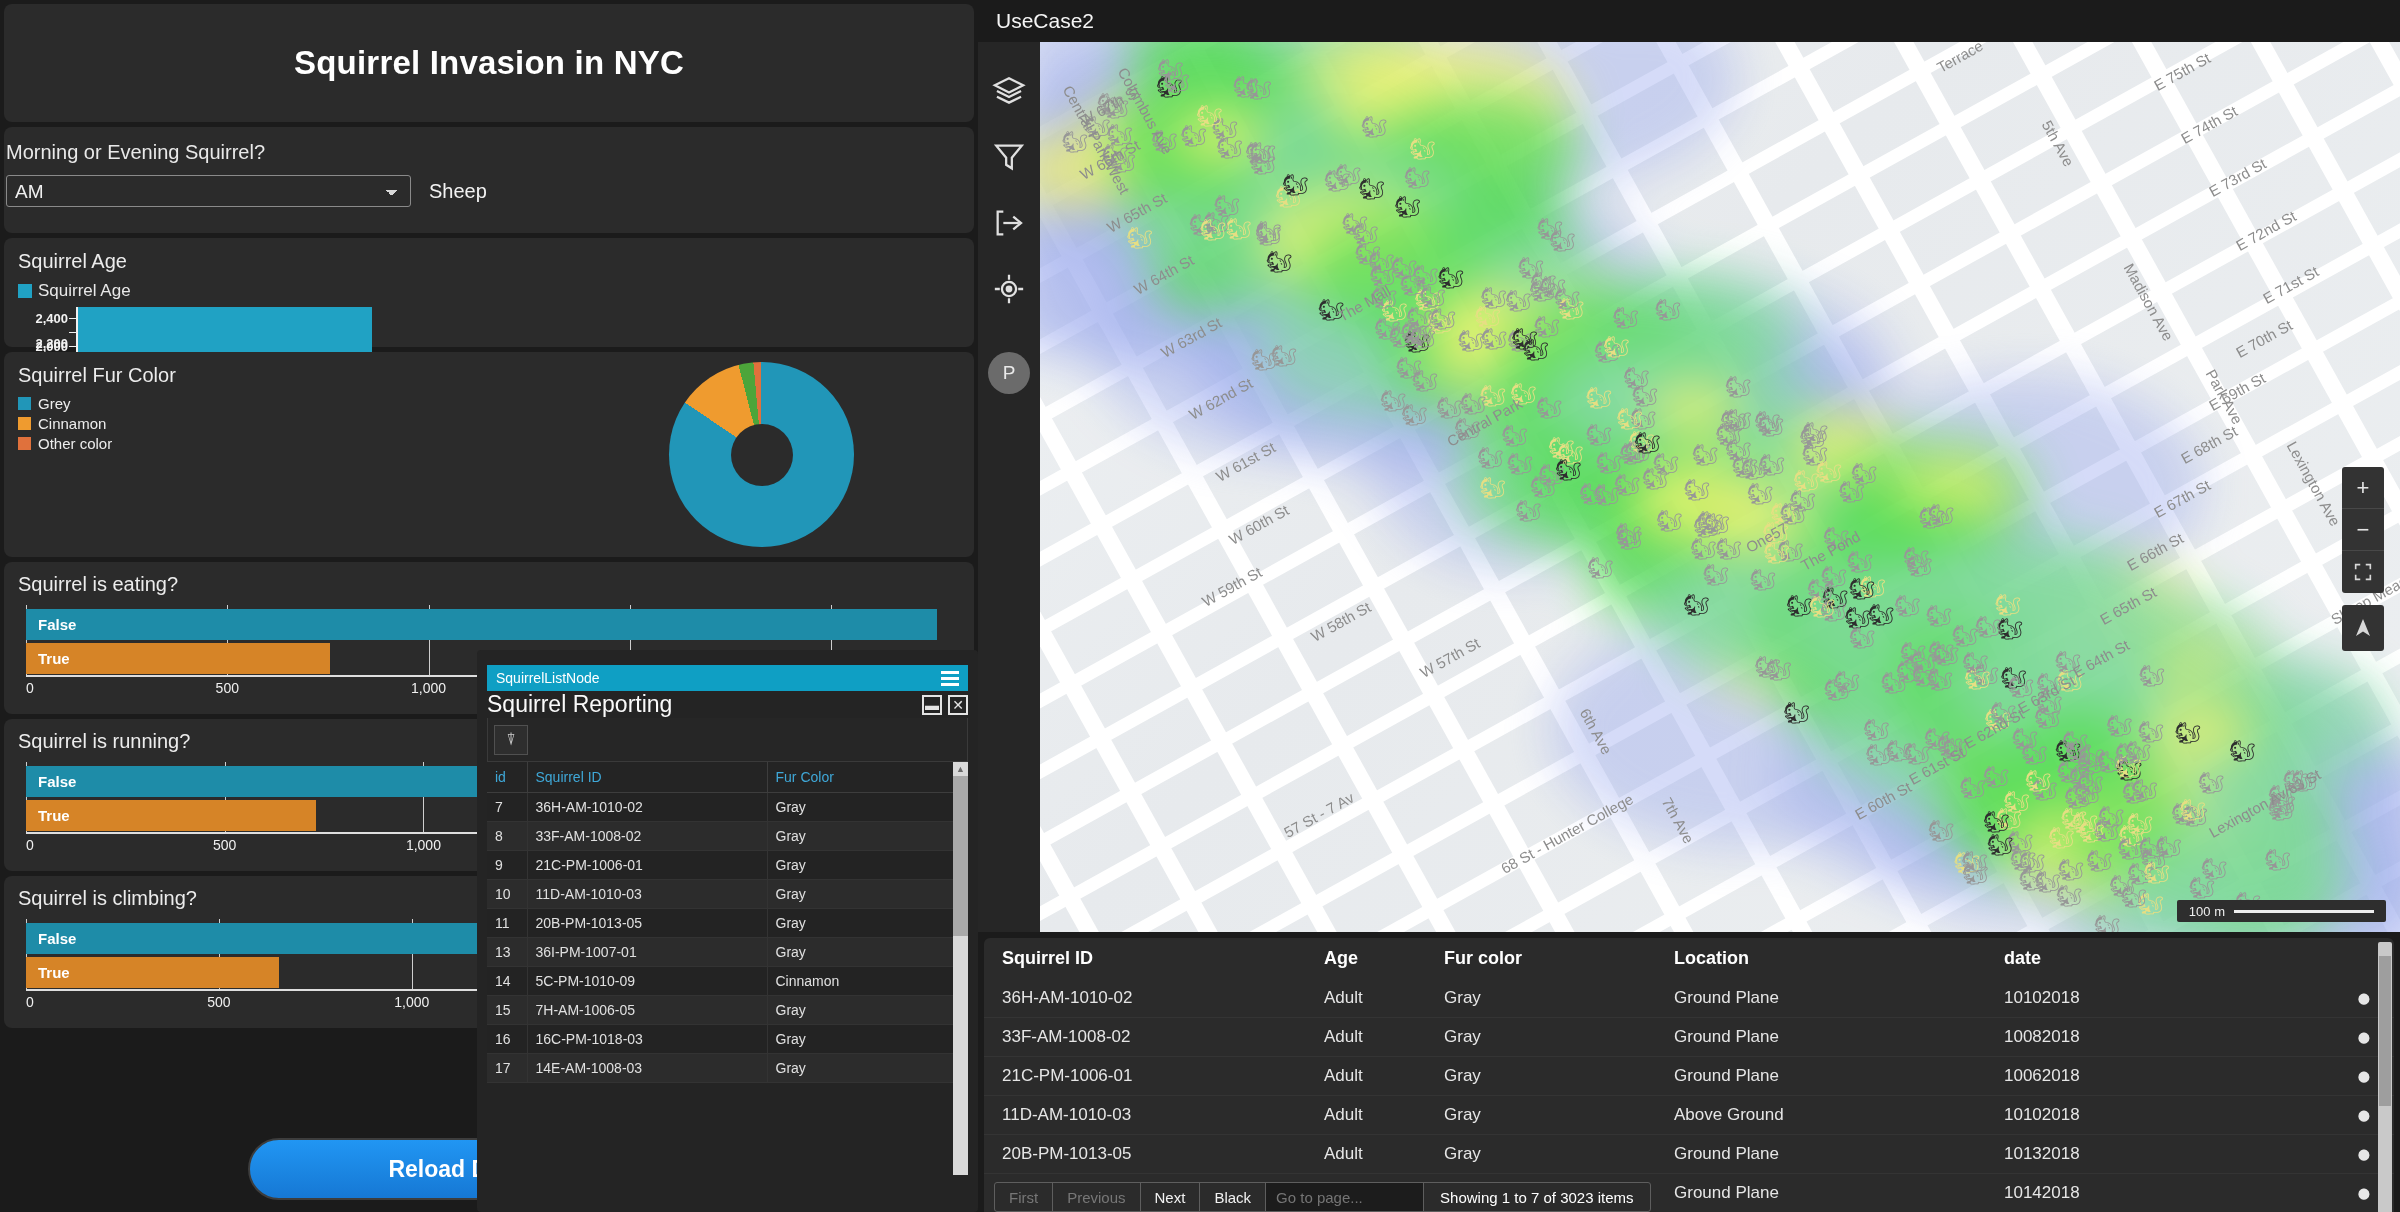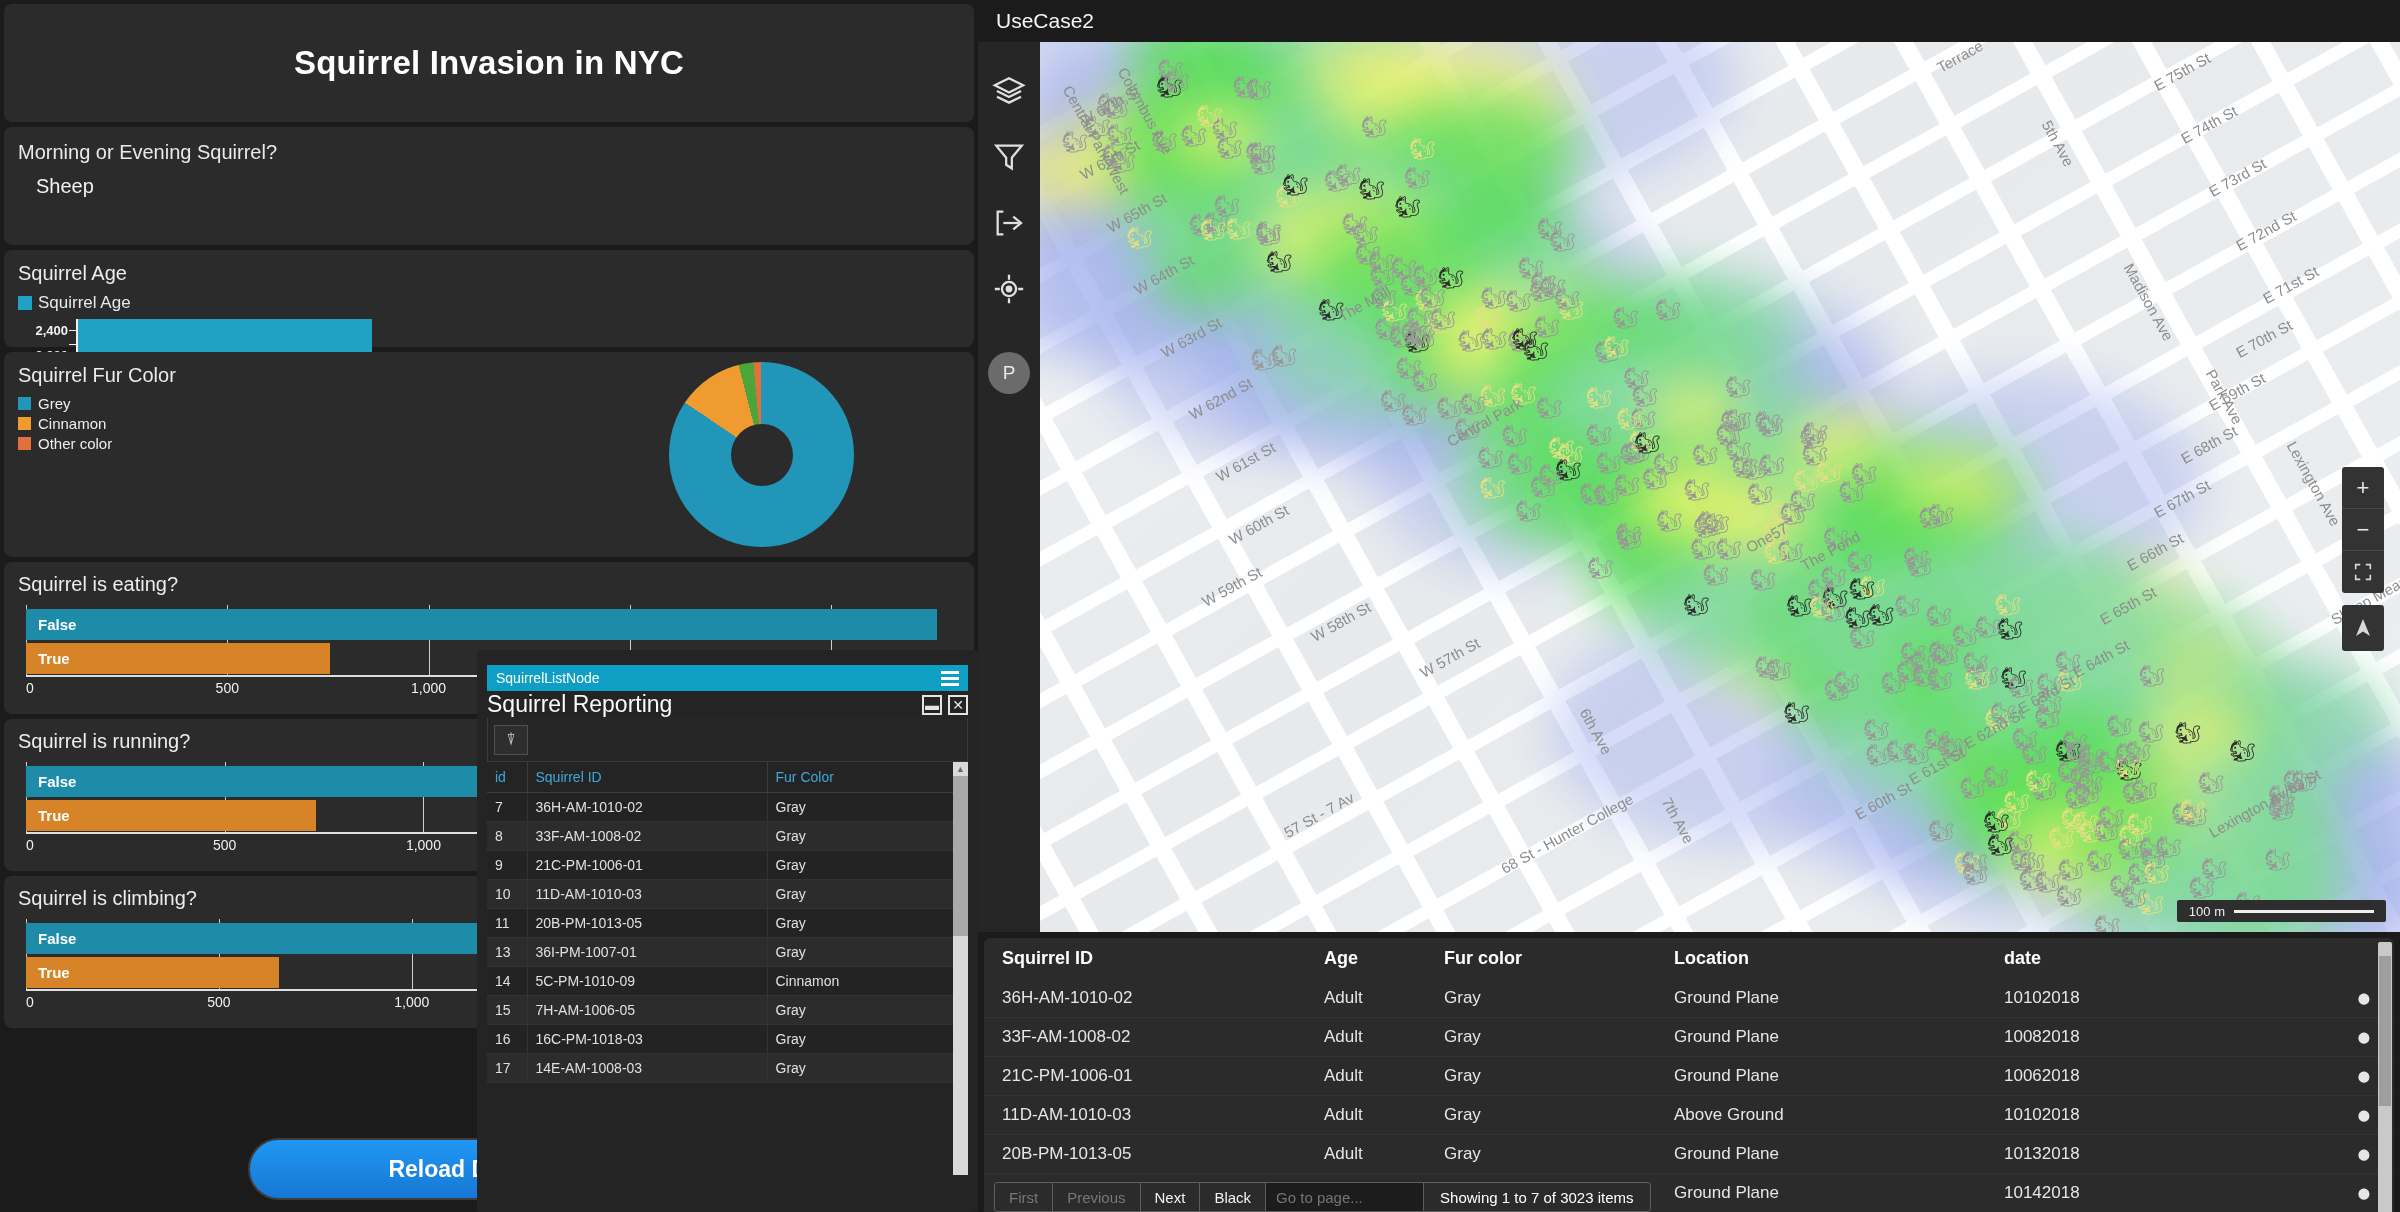--- a/index.html
+++ b/index.html
@@ -15,21 +15,21 @@
   #title-card { height:118px; display:flex; align-items:center; justify-content:center; }
   #dash-title { font-size:33px; font-weight:bold; color:#ffffff; letter-spacing:.2px; }
 
   .row2 { display:flex; gap:5px; height:220px; }
   #kpi-card { width:474px; display:flex; flex-direction:column;
               align-items:center; justify-content:center; gap:18px; }
   #kpi-value { font-size:68px; font-weight:bold; color:#3ec27f; line-height:1; }
   #kpi-label { font-size:19px; color:#e3e3e3; }
 
   #rightcol2 { flex:1; display:flex; flex-direction:column; gap:5px; }
-  #filter-card { height:118px; padding:14px 14px 0 14px; }
+  #filter-card { height:106px; padding:14px 14px 0 2px; }
   #filter-label { font-size:20px; color:#e9e9e9; margin-bottom:11px; }
   #filter-row { display:flex; align-items:stretch; gap:0; }
   #ampm-select { width:405px; height:32px; background:#2b2b2b; color:#f0f0f0;
     border:1px solid #8a8a8a; border-radius:3px; font-size:19px; padding:0 8px;
     font-family:"Liberation Sans", sans-serif; appearance:none;
     background-image:linear-gradient(45deg,transparent 50%,#d8d8d8 50%),
                      linear-gradient(135deg,#d8d8d8 50%,transparent 50%);
     background-position: calc(100% - 18px) 14px, calc(100% - 12px) 14px;
     background-size:6px 6px,6px 6px; background-repeat:no-repeat; }
   #apply-btn { margin-left:8px; background:transparent; border:none; color:#f2f2f2;
@@ -187,20 +187,21 @@
     <div class="card" id="title-card">
       <div id="dash-title">Squirrel Invasion in NYC</div>
     </div>
 
     <div class="row2">
 
       <div id="rightcol2">
         <div class="card" id="filter-card">
           <div id="filter-label">Morning or Evening Squirrel?</div>
           <div id="filter-row">
+            <select id="ampm-select"><option value="AM">AM</option><option value="PM">PM</option></select>
             <button id="apply-btn">Sheep</button>
           </div>
         </div>
 
         <div class="card" id="age-card">
           <div class="panel-title">Squirrel Age</div>
           <div id="age-legend">
             <span class="sw"></span>
             <span class="lbl">Squirrel Age</span>
           </div>

